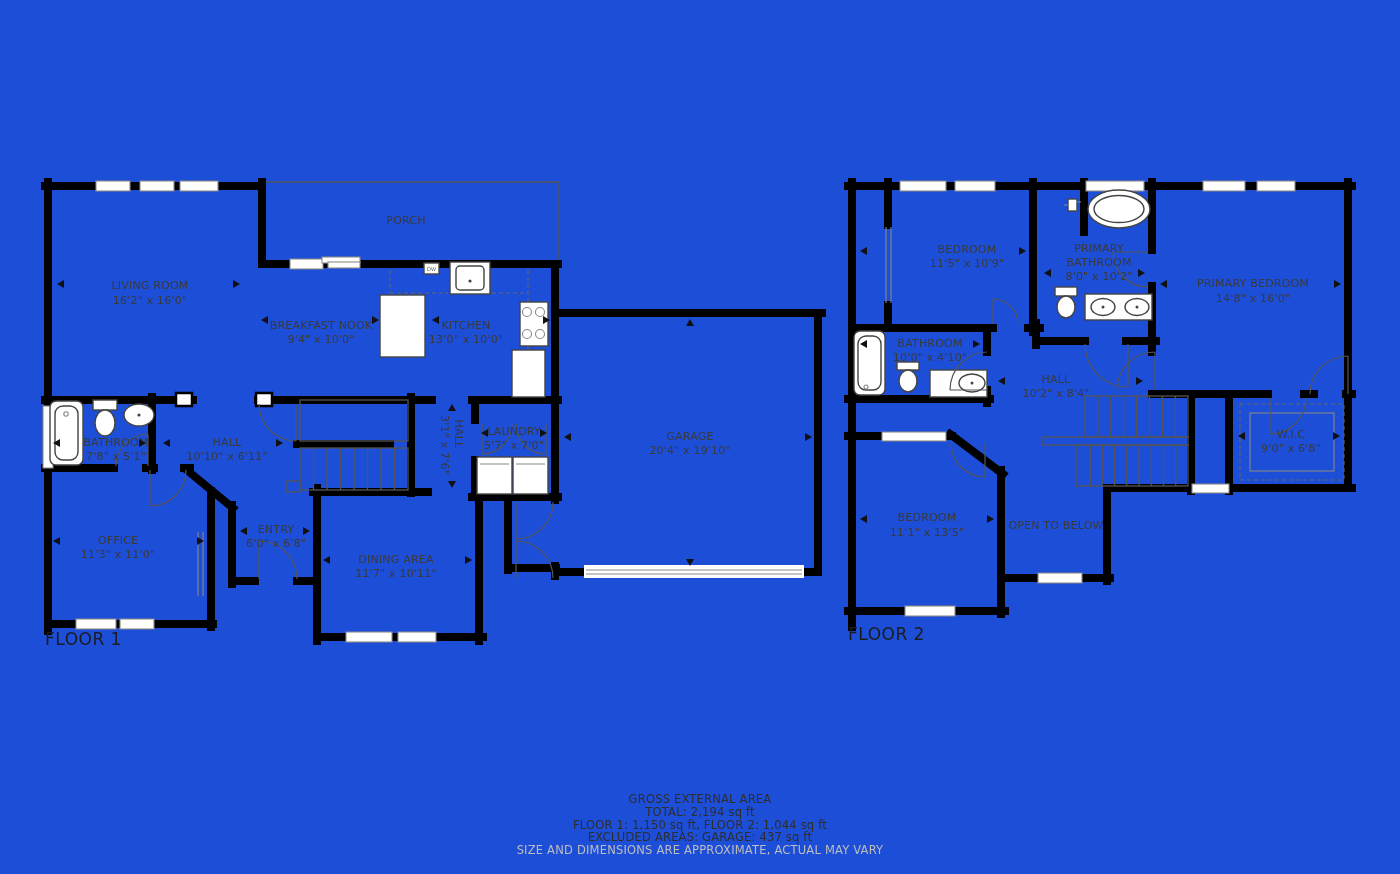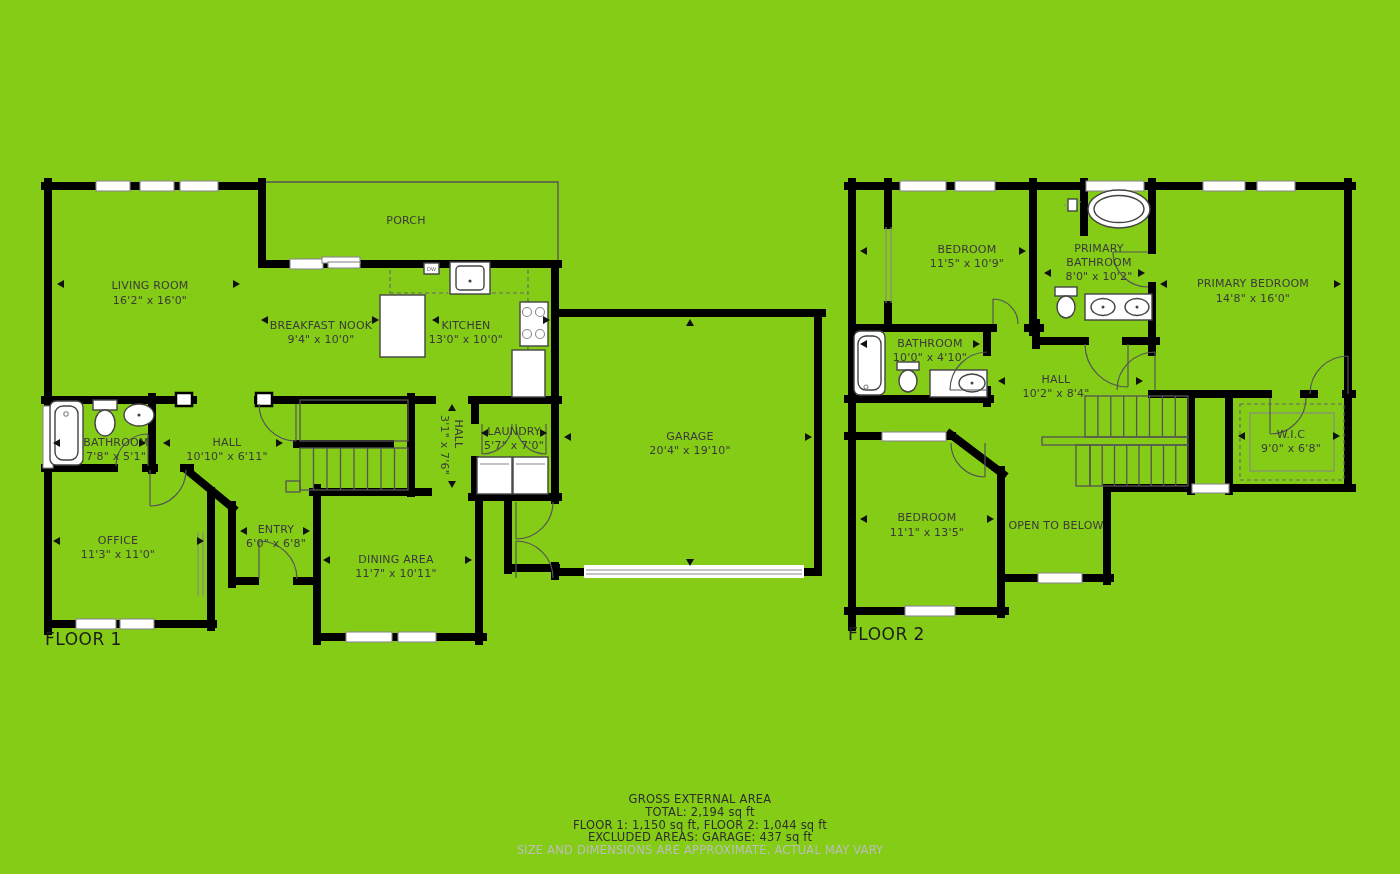--- a/index.html
+++ b/index.html
@@ -1,16 +1,16 @@
 <!DOCTYPE html>
 <html><head>
 <meta charset="utf-8">
 <style>
   html,body{margin:0;padding:0;background:#ffffff;}
-  #canvas{position:relative;width:1400px;height:874px;background:#84cc16;overflow:hidden;
+  #canvas{position:relative;width:1400px;height:874px;background:#1d4ed8;overflow:hidden;
           font-family:"DejaVu Sans","Liberation Sans",sans-serif;}
   svg{position:absolute;left:0;top:0;}
   text{fill:#3a3a3a;font-size:11px;letter-spacing:.2px;}
   text.dim{font-size:11px;}
   text.floorlbl{font-size:17px;fill:#1c1c1c;letter-spacing:.5px;}
   text.tiny{font-size:5px;fill:#555;letter-spacing:0;}
   text.footer{font-size:11.5px;fill:#2e2e2e;}
   text.footer-muted{font-size:11.5px;fill:#bdbdbd;}
   .wall{stroke:#000;stroke-width:8;fill:none;stroke-linecap:square;}
   .thin{stroke:#555;stroke-width:1.3;fill:none;}

